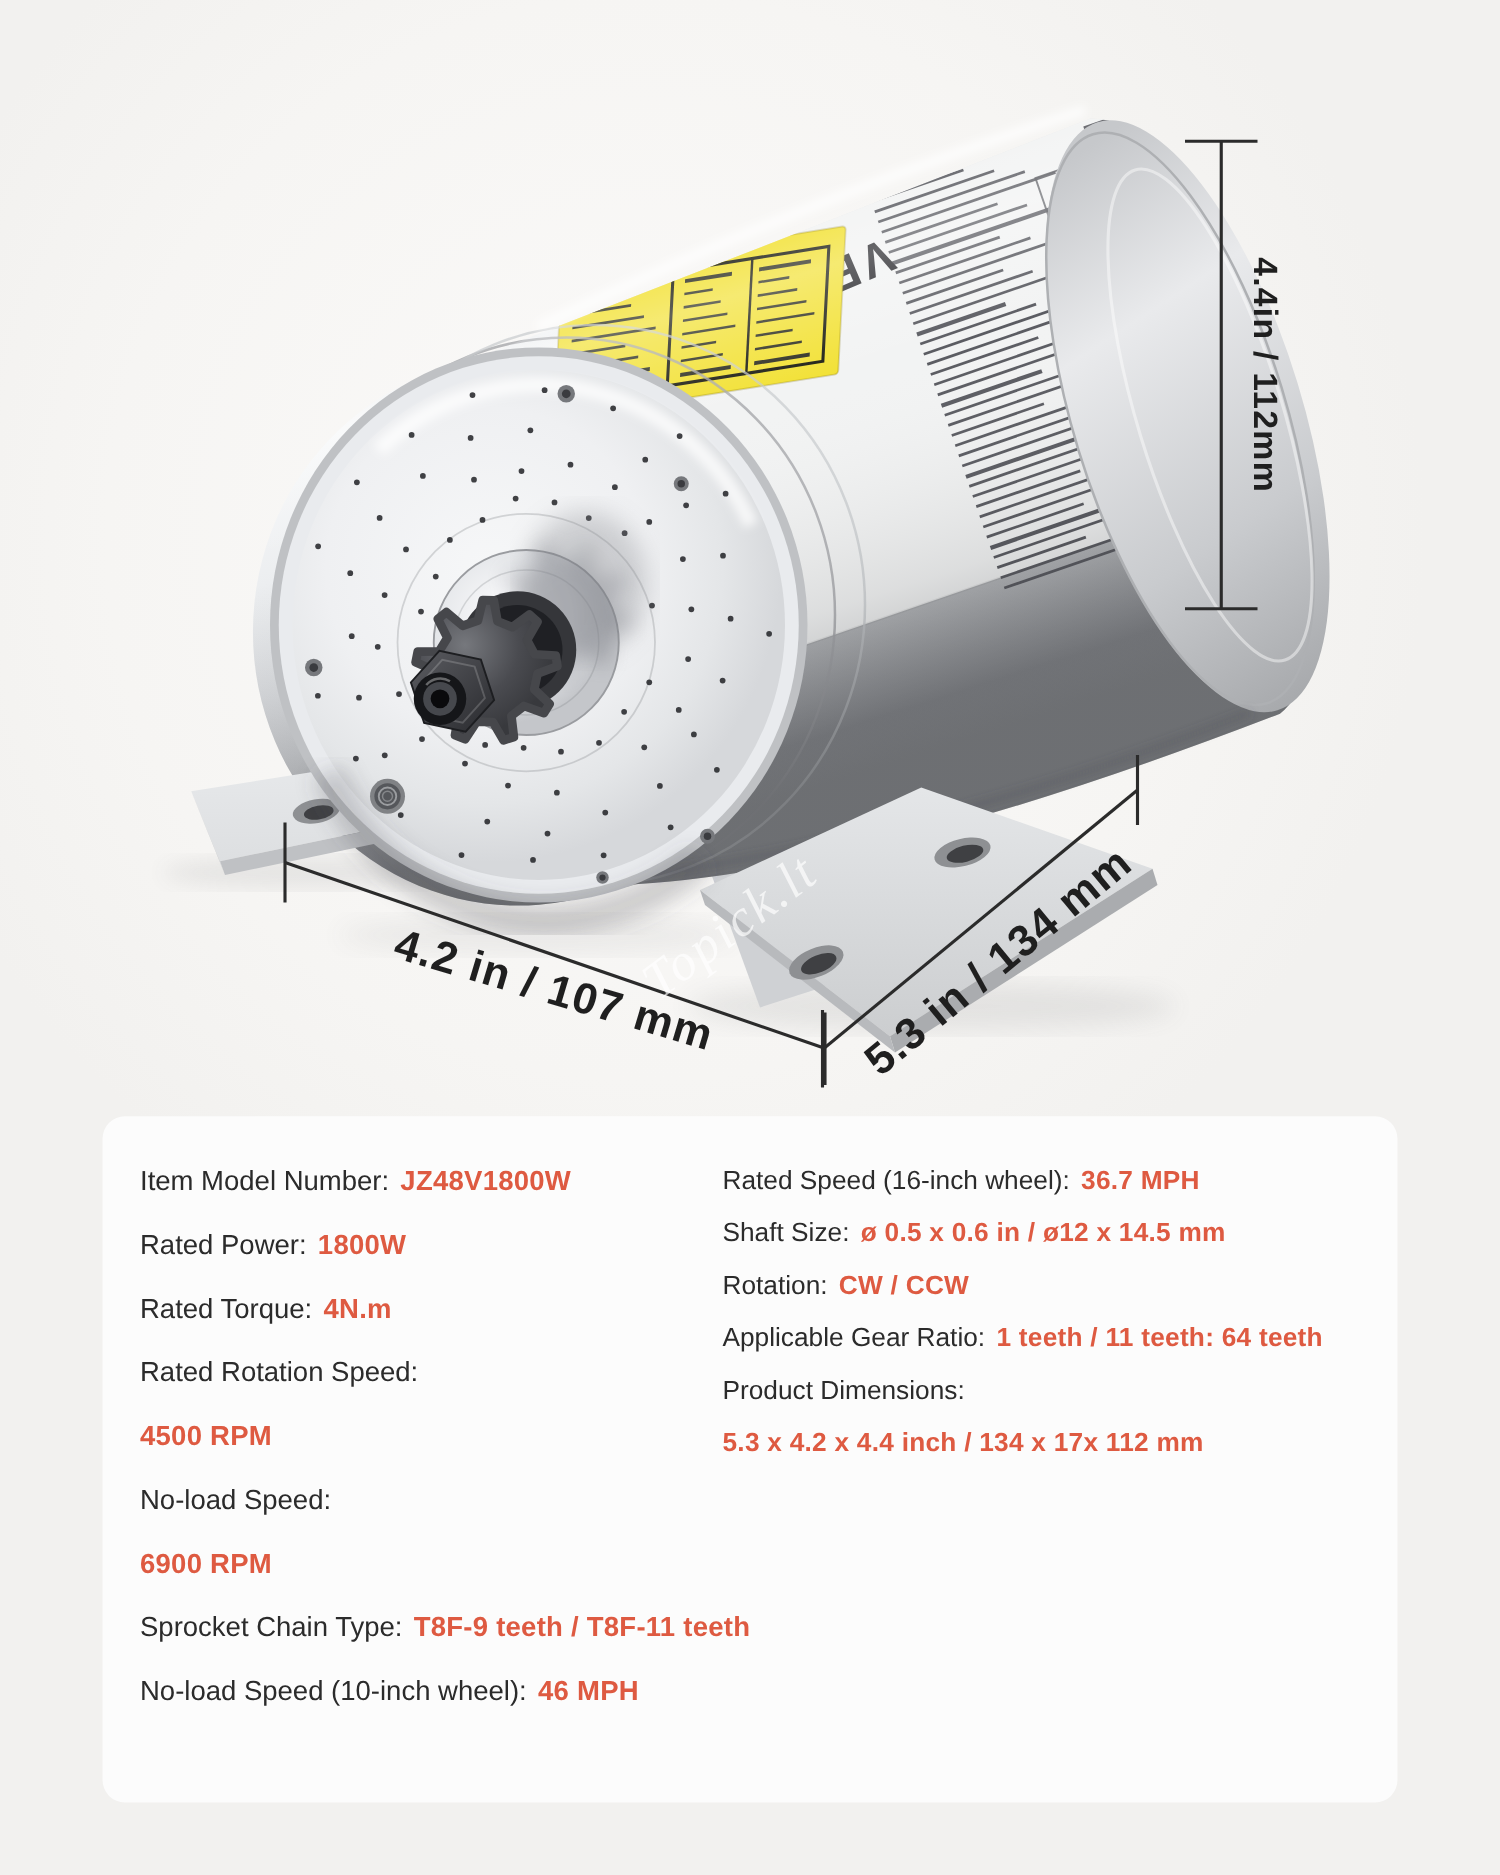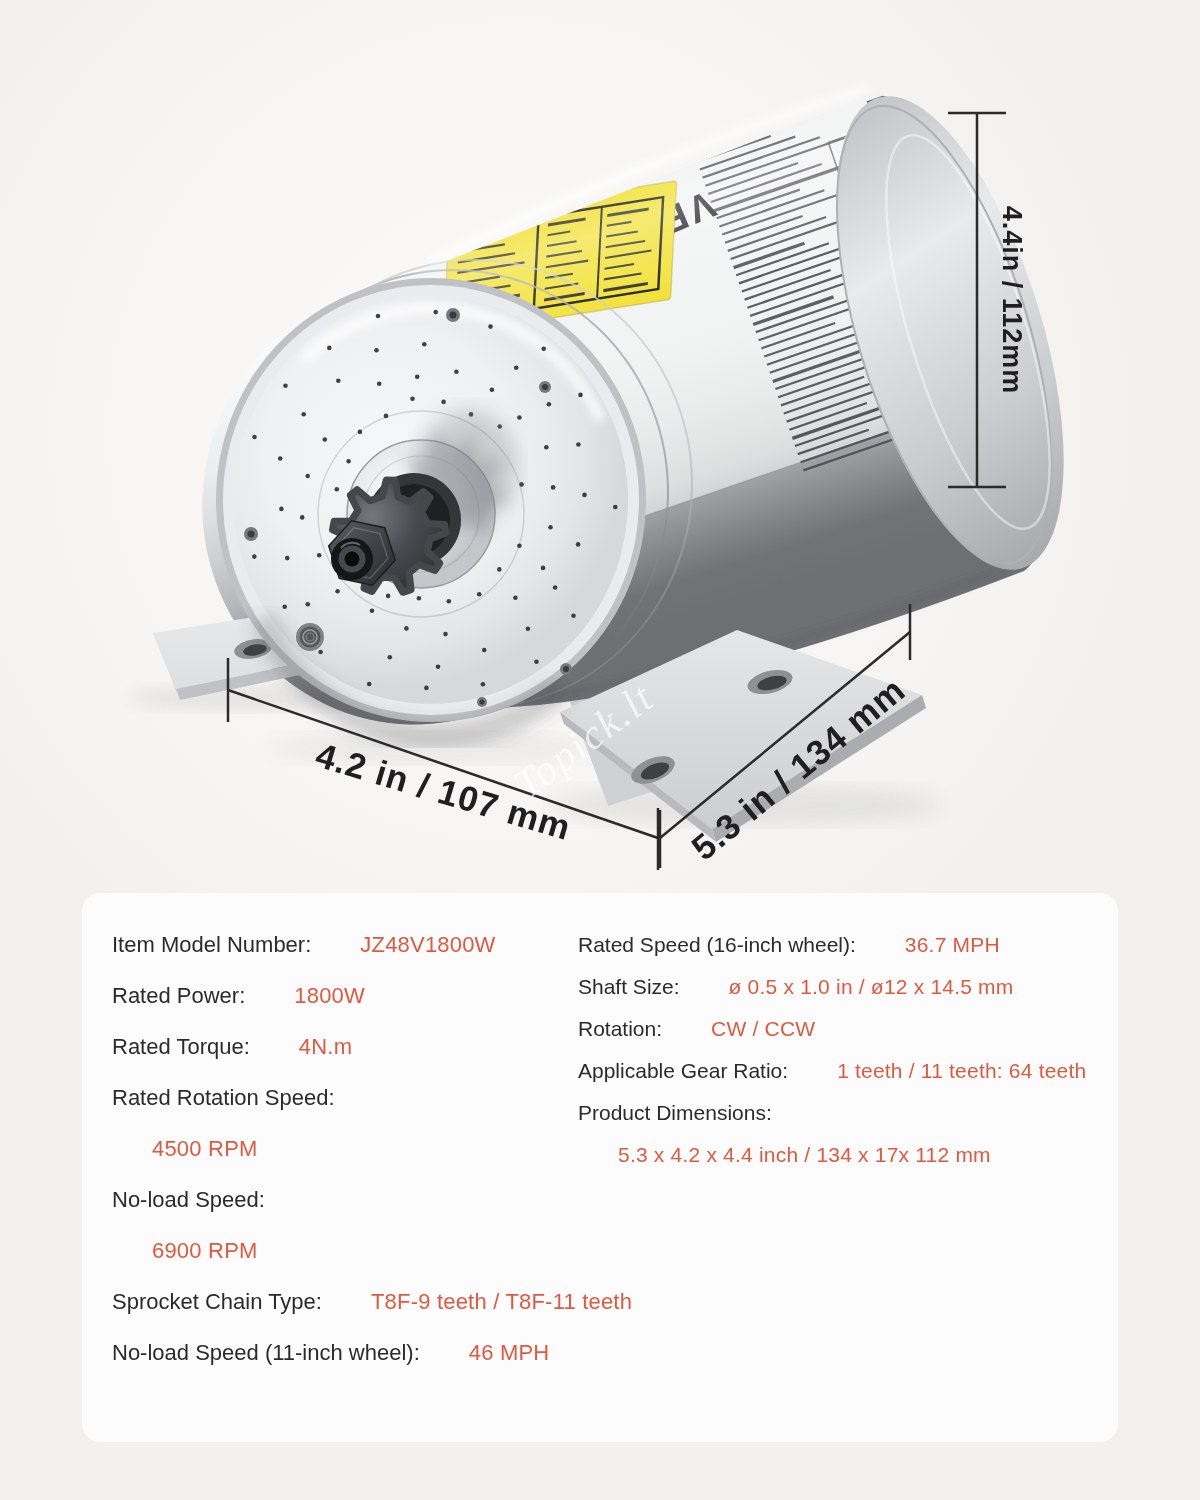--- a/index.html
+++ b/index.html
@@ -5,24 +5,24 @@
   html,body{margin:0;padding:0;}
   body{width:1200px;height:1500px;font-family:"Liberation Sans",sans-serif;}
   .stage{position:relative;width:1200px;height:1500px;background:var(--background,#F2F1EF);overflow:hidden;}
   .photo-svg{position:absolute;left:0;top:0;}
   
   .spec-card{position:absolute;left:82px;top:893px;width:1036px;height:549px;
              background:var(--card,#FCFCFC);border-radius:18px;}
   .col{position:absolute;top:0;}
   .col-left{left:30px;padding-top:26px;}
   .col-right{left:496px;padding-top:31px;}
-  .srow{display:flex;align-items:center;white-space:nowrap;color:var(--text_dark,#2B2B2B);gap:40px;}
+  .srow{display:flex;align-items:center;white-space:nowrap;color:var(--text_dark,#2B2B2B);}
   .col-left .srow{height:51px;font-size:22px;}
   .col-right .srow{height:42px;font-size:21px;align-items:center;}
-  .sval{color:var(--accent,#DE5A41);font-weight:400;margin-left:9px;letter-spacing:0.2px;}
+  .sval{color:var(--accent,#DE5A41);font-weight:700;margin-left:9px;letter-spacing:0.2px;}
   .slab:empty + .sval{margin-left:0;}
   
   .dim{font-family:"Liberation Sans",sans-serif;font-weight:700;fill:var(--dimension_text,#1F1F1F);}
   .dim-sm{font-size:27px;letter-spacing:1px;}
   .dim-lg{font-size:35px;letter-spacing:1px;}
   .wm{font-family:"Liberation Serif",serif;font-style:italic;font-size:42px;letter-spacing:2px;
       fill:rgba(255,255,255,0.68);}
   .brand-text{font-family:"Liberation Sans",sans-serif;font-weight:700;font-size:38px;
       letter-spacing:4px;fill:#26262a;}
   .cert-text{font-family:"Liberation Sans",sans-serif;font-weight:700;font-size:15px;fill:#35363b;}
@@ -467,32 +467,32 @@
         </div>
       <div class="srow">
           <span class="slab"></span>
           <span class="sval">6900 RPM</span>
         </div>
       <div class="srow">
           <span class="slab">Sprocket Chain Type:</span>
           <span class="sval">T8F-9 teeth / T8F-11 teeth</span>
         </div>
       <div class="srow">
-          <span class="slab">No-load Speed (11-inch wheel):</span>
+          <span class="slab">No-load Speed (10-inch wheel):</span>
           <span class="sval">46 MPH</span>
         </div>
     </div>
     <div class="col col-right">
       <div class="srow">
           <span class="slab">Rated Speed (16-inch wheel):</span>
           <span class="sval">36.7 MPH</span>
         </div>
       <div class="srow">
           <span class="slab">Shaft Size:</span>
-          <span class="sval">ø 0.5 x 1.0 in / ø12 x 14.5 mm</span>
+          <span class="sval">ø 0.5 x 0.6 in / ø12 x 14.5 mm</span>
         </div>
       <div class="srow">
           <span class="slab">Rotation:</span>
           <span class="sval">CW / CCW</span>
         </div>
       <div class="srow">
           <span class="slab">Applicable Gear Ratio:</span>
           <span class="sval">1 teeth / 11 teeth: 64 teeth</span>
         </div>
       <div class="srow">

